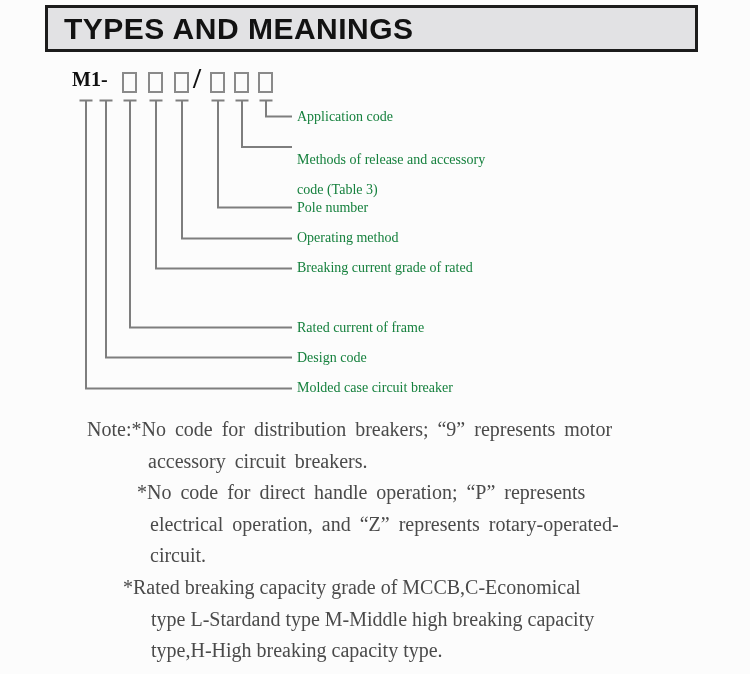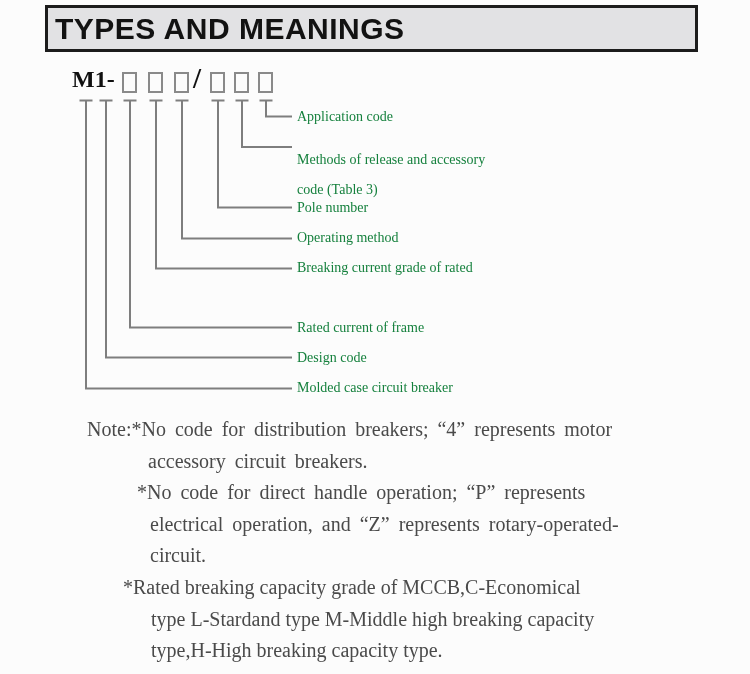--- a/index.html
+++ b/index.html
@@ -17,27 +17,27 @@
     background:#e2e2e4;
     border:3px solid #1c1c1c;
     display:flex;align-items:center;
   }
   .header-title{
     font-family:"Liberation Sans", sans-serif;
     font-weight:bold;
     font-size:30px;
     color:#121212;
     letter-spacing:0.5px;
-    padding-left:7px;
+    padding-left:16px;
     white-space:nowrap;
   }
   
   .code-prefix{
     position:absolute;left:72px;top:64px;
-    font-size:24px;font-weight:bold;color:#101010;
+    font-size:20px;font-weight:bold;color:#101010;
     letter-spacing:0px;line-height:30px;white-space:nowrap;
   }
   .code-sep{
     position:absolute;left:193px;top:62px;
     font-size:29px;font-weight:bold;color:#101010;line-height:32px;
   }
   .code-box{
     position:absolute;top:72px;
     width:11px;height:17px;
     border:2px solid #8a8a8a;
@@ -122,21 +122,21 @@
   <div class="label l5">
     <span class="lline">Rated current of frame</span>
   </div>
   <div class="label l6">
     <span class="lline">Design code</span>
   </div>
   <div class="label l7">
     <span class="lline">Molded case circuit breaker</span>
   </div>
 
-  <div class="note-line n0 ws">Note:*No code for distribution breakers; “4” represents motor</div>
+  <div class="note-line n0 ws">Note:*No code for distribution breakers; “9” represents motor</div>
   <div class="note-line n1 ws">accessory circuit breakers.</div>
   <div class="note-line n3 ws">electrical operation, and “Z” represents rotary-operated-</div>
   <div class="note-line n2 ws">*No code for direct handle operation; “P” represents</div>
   <div class="note-line n4">circuit.</div>
   <div class="note-line n5">*Rated breaking capacity grade of MCCB,C-Economical</div>
   <div class="note-line n6">type L-Stardand type M-Middle high breaking capacity</div>
   <div class="note-line n7">type,H-High breaking capacity type.</div>
 
 </div>
 

